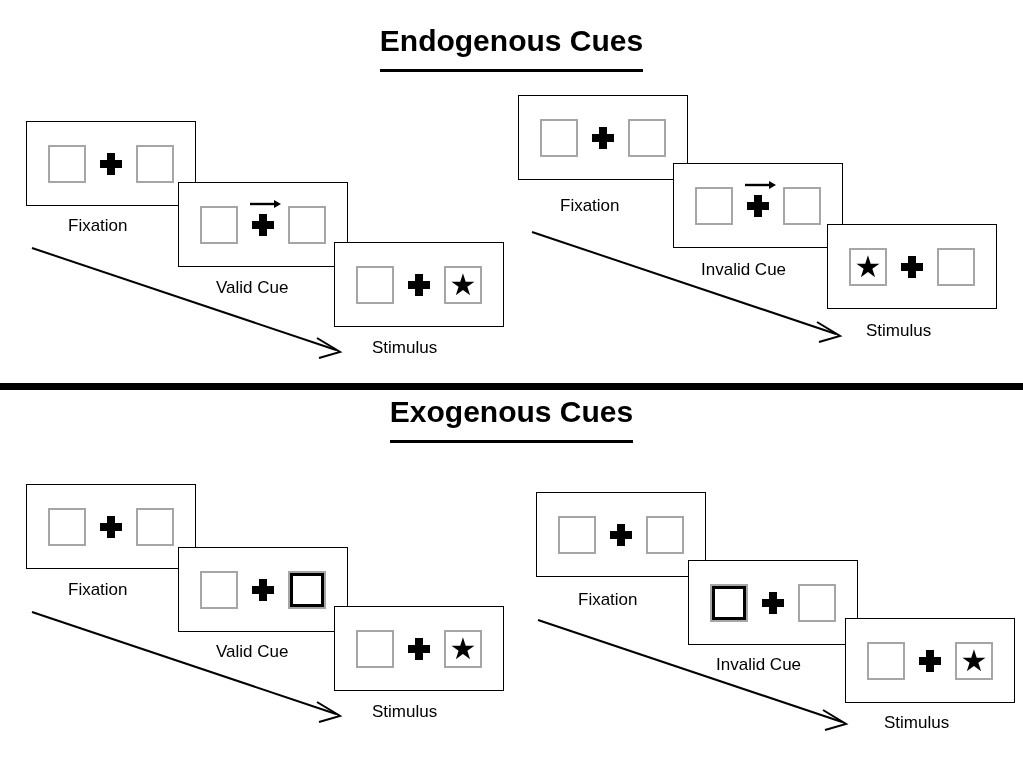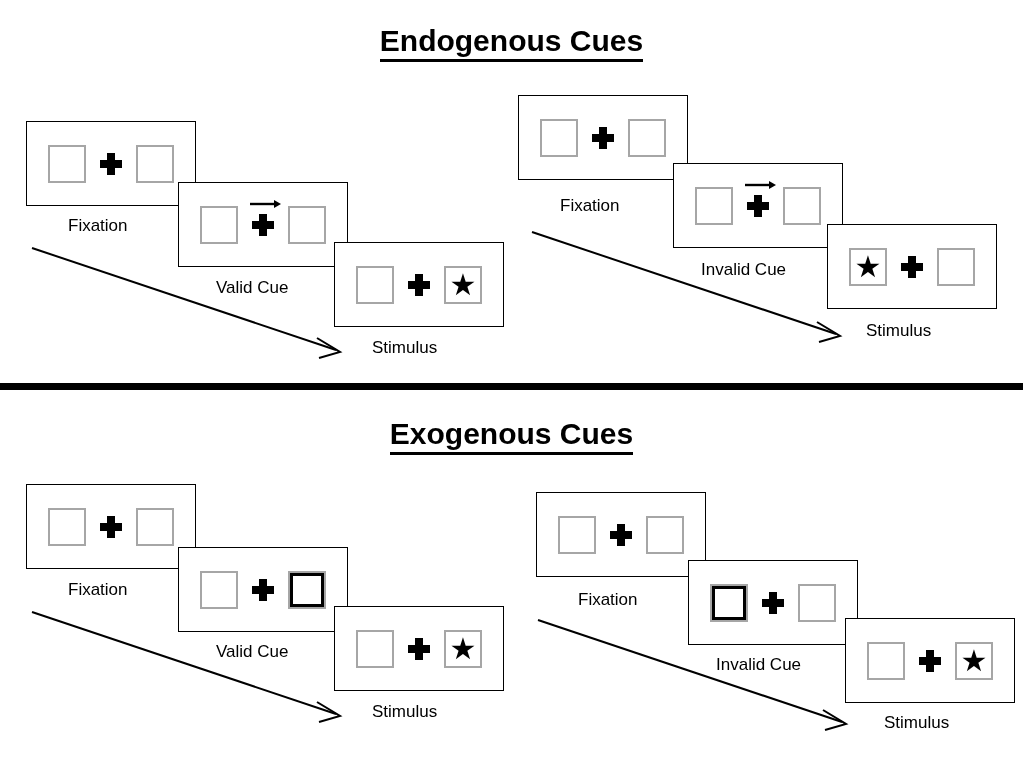--- a/index.html
+++ b/index.html
@@ -26,21 +26,21 @@
     position: absolute;
     width: 1023px;
     text-align: center;
     font-size: 30px;
     font-weight: bold;
     color: #000000;
     letter-spacing: 0px;
   }
   .section-title span {
     border-bottom: 3px solid #000000;
-    padding-bottom: 2px;
+    padding-bottom: 12px;
   }
 
   
   .divider {
     position: absolute;
     left: 0;
     width: 1023px;
     height: 7px;
     background: #000000;
   }
@@ -218,21 +218,21 @@
         <span class="star">★</span>
       </div>
       <div class="plus"></div>
       <div class="tbox"></div>
     </div>
   </div>
   <div class="caption" style="left:866px; top:321px;">Stimulus</div>
 
   <div class="divider" style="top:383px;"></div>
 
-  <div class="section-title" style="top:417px;">
+  <div class="section-title" style="top:395px;">
     <span>Exogenous Cues</span>
   </div>
 
   <svg class="time-arrow" style="left:24px; top:604px; width:330px; height:125px;" viewBox="0 0 330 125">
     <line x1="8" y1="8" x2="312" y2="110" stroke="#000000" stroke-width="2"></line>
     <polyline points="293,98 316,112 295,118" fill="none" stroke="#000000" stroke-width="2"></polyline>
   </svg>
 
   <div class="frame" style="left:26px; top:484px; width:170px; height:85px;">
     <div class="frame-inner">

